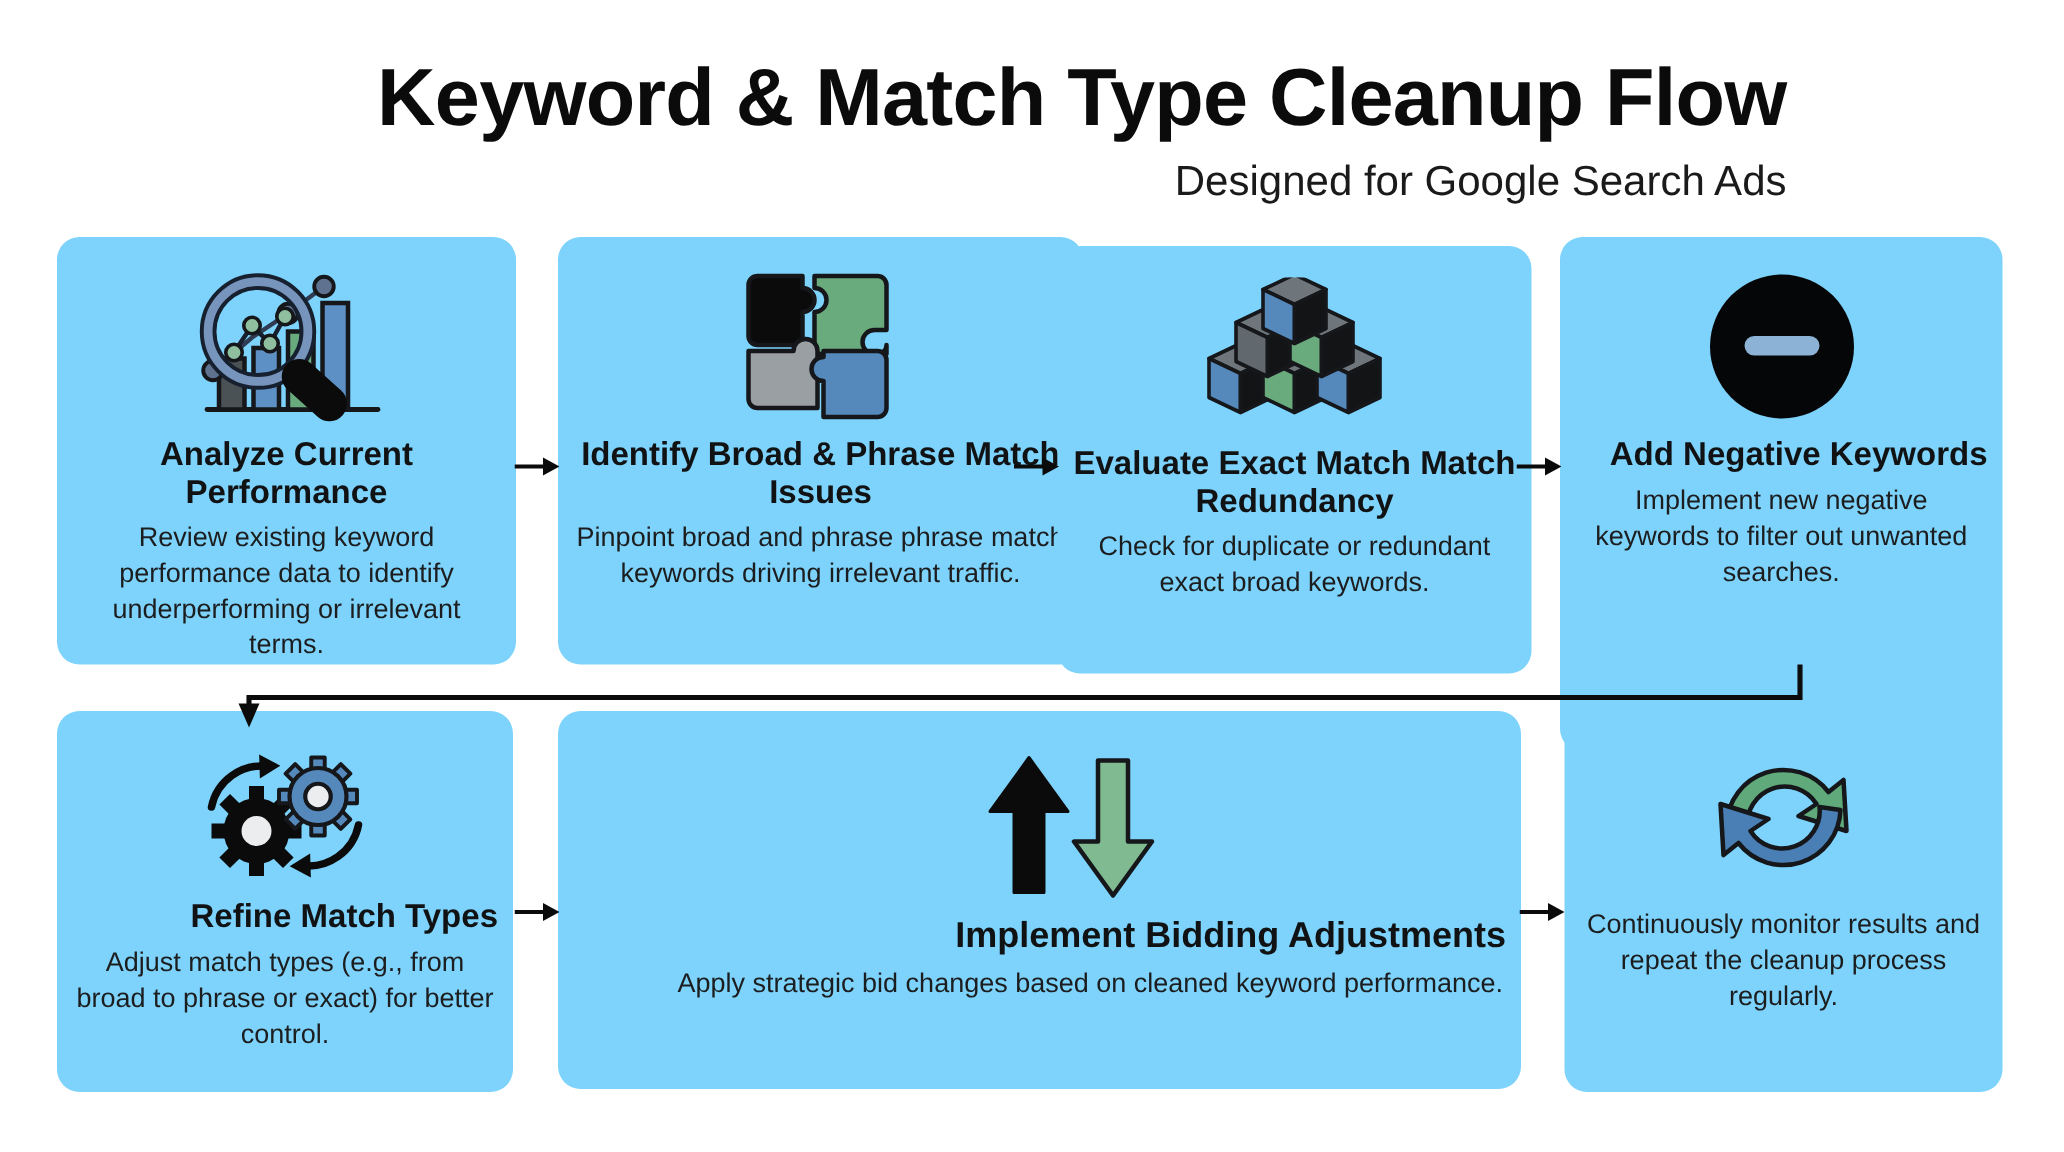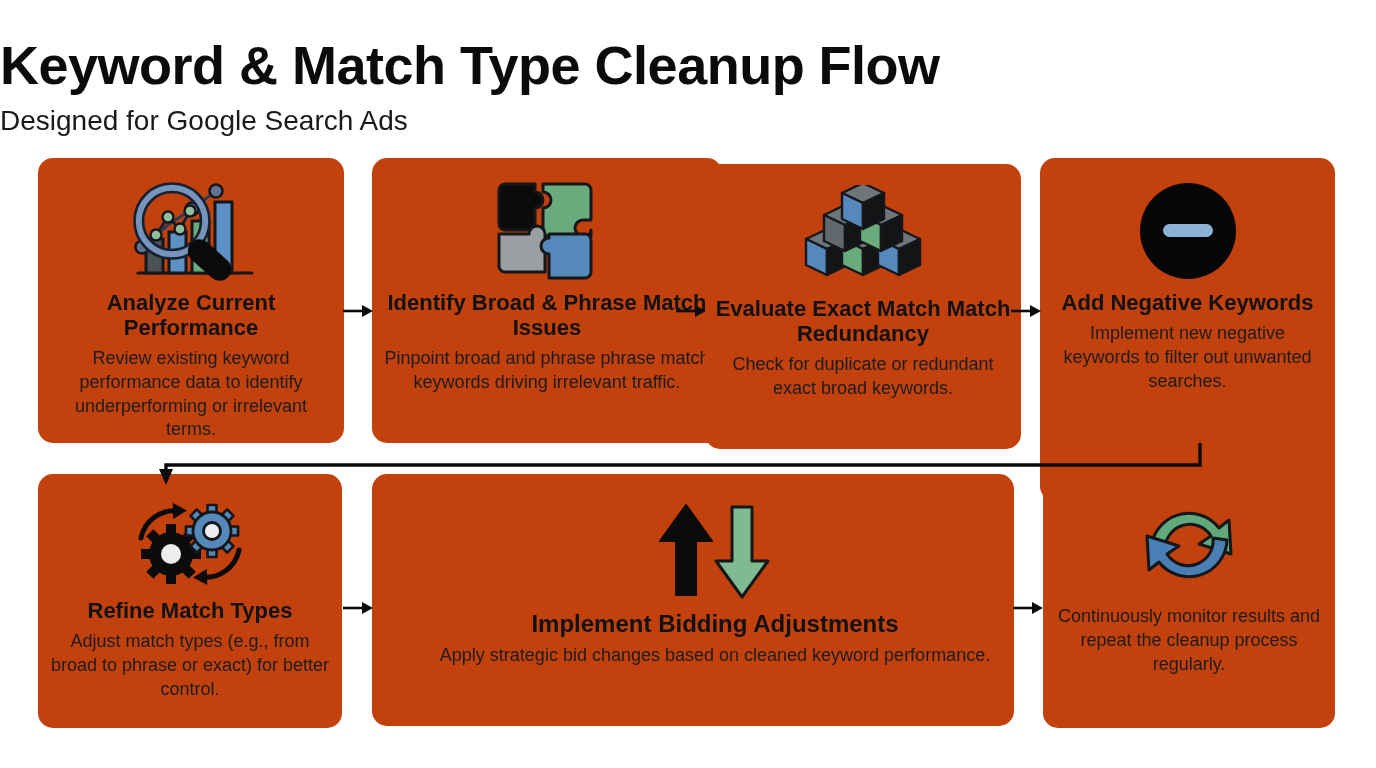--- a/index.html
+++ b/index.html
@@ -6,38 +6,38 @@
   body{
     width:1376px;height:768px;
     background:#ffffff;
     font-family:"Liberation Sans","DejaVu Sans",sans-serif;
     overflow:hidden;
     position:relative;
   }
   .page{position:absolute;inset:0;}
 
   
-  .header{position:absolute;left:0;top:0;width:1191px;text-align:left;}
+  .header{position:absolute;left:0;top:0;width:1191px;text-align:right;}
   .title{
     font-size:54px;font-weight:bold;color:#0b0b0b;
     letter-spacing:-0.5px;line-height:1;
     margin-top:38px;
   }
   .subtitle{
     font-size:28px;font-weight:400;color:#1a1a1a;
     margin-top:15px;line-height:1;
   }
 
   
   .card{
     position:absolute;
-    background:#c2410c;
+    background:#7dd3fc;
     border-radius:15px;
     box-sizing:border-box;
-    display:flex;flex-direction:column;align-items:center;
+    display:flex;flex-direction:column;align-items:flex-end;
     overflow:hidden;
   }
   .icon-wrap{
     display:flex;align-items:center;justify-content:center;
     width:100%;
   }
   .card-title{
     font-size:22px;font-weight:bold;color:#111213;
     text-align:center;line-height:1.14;
     padding:0 10px;

